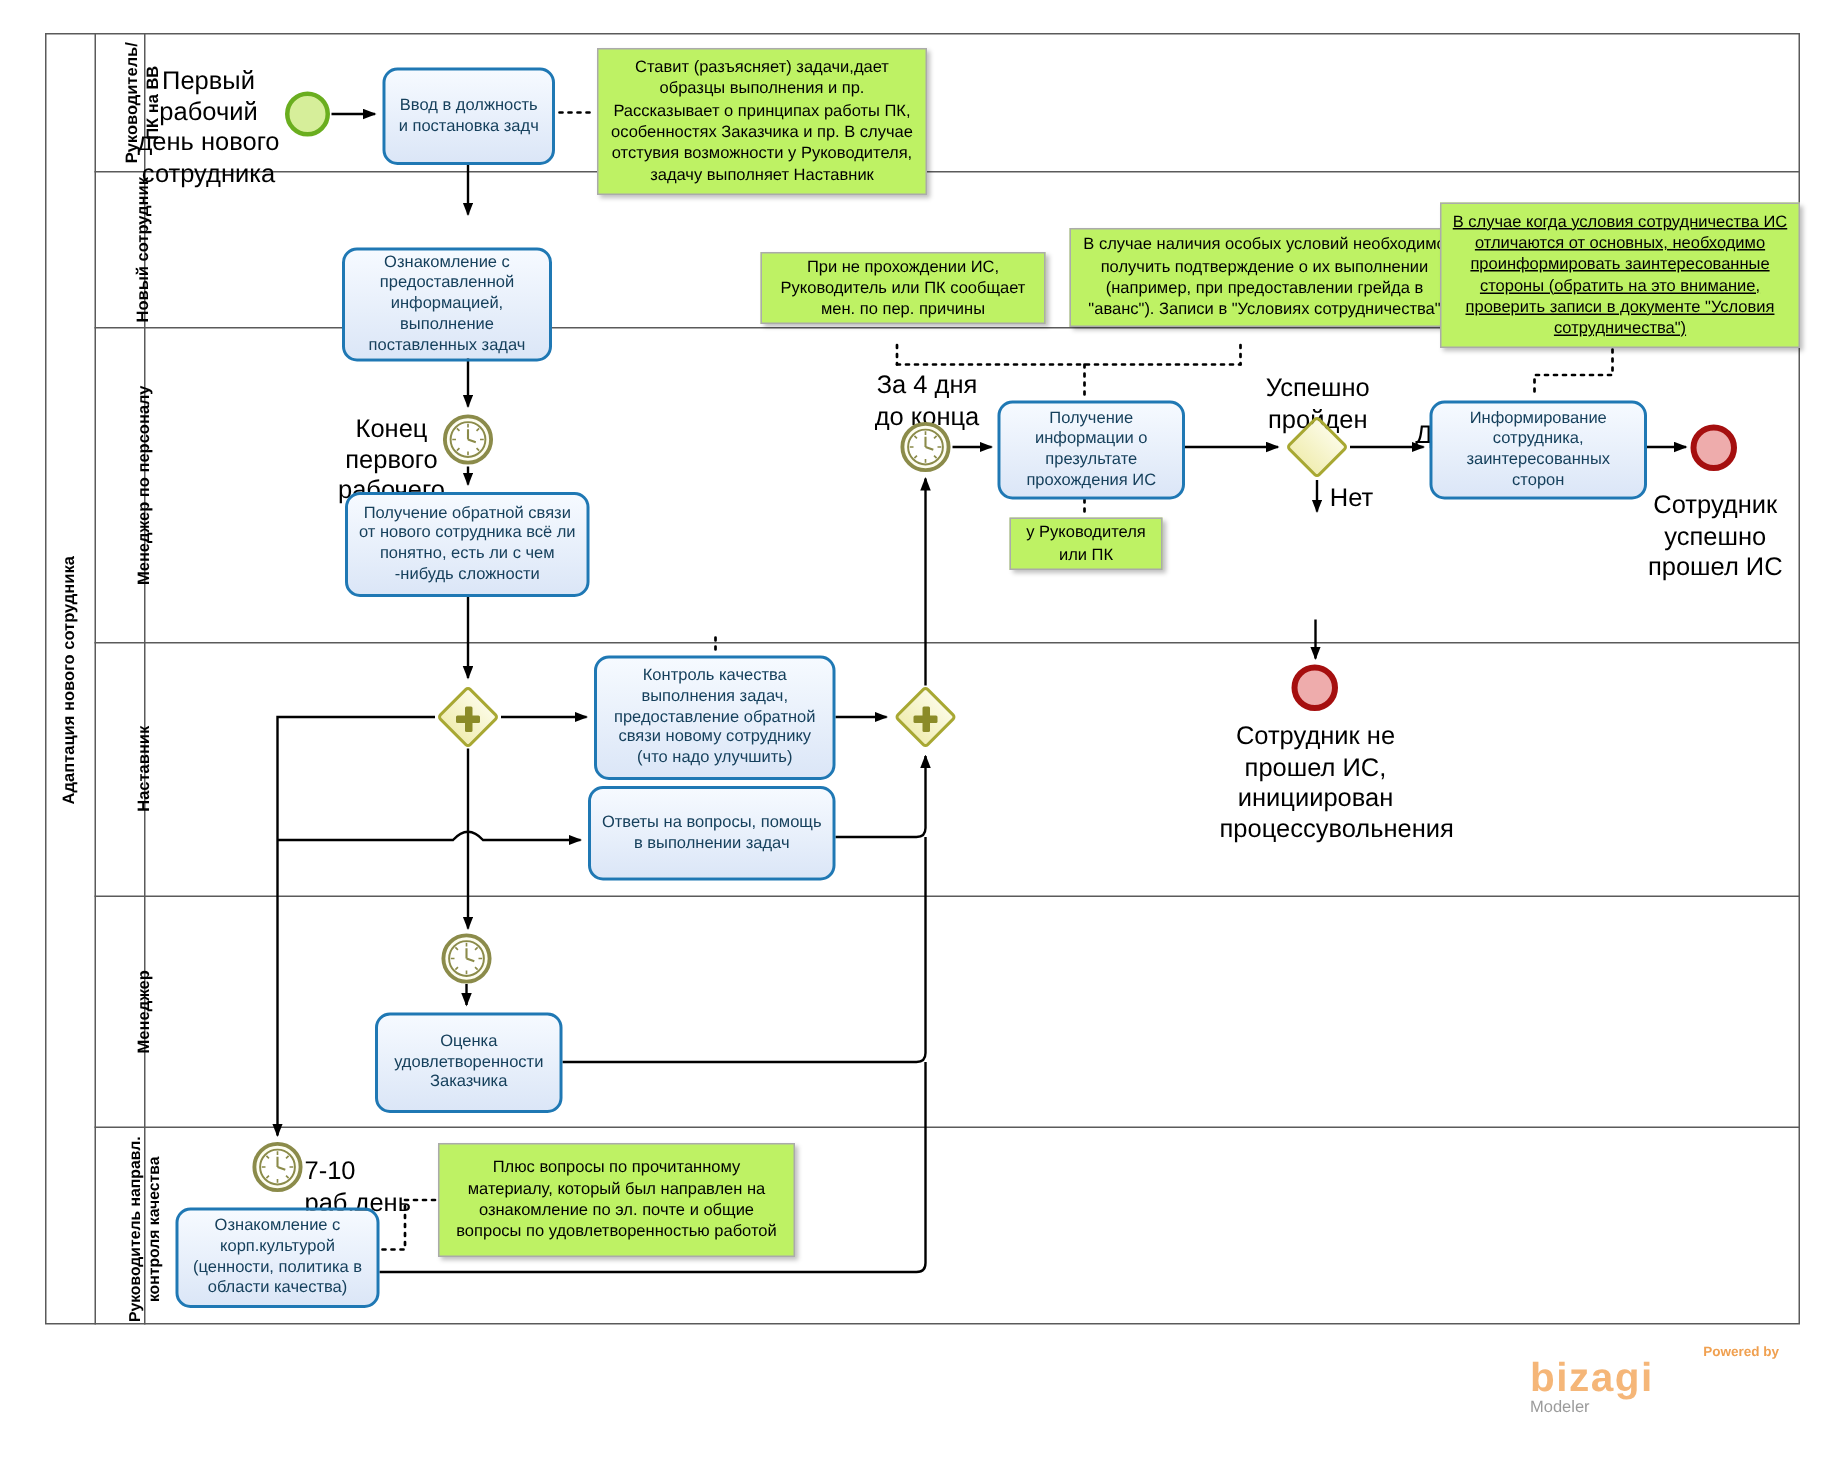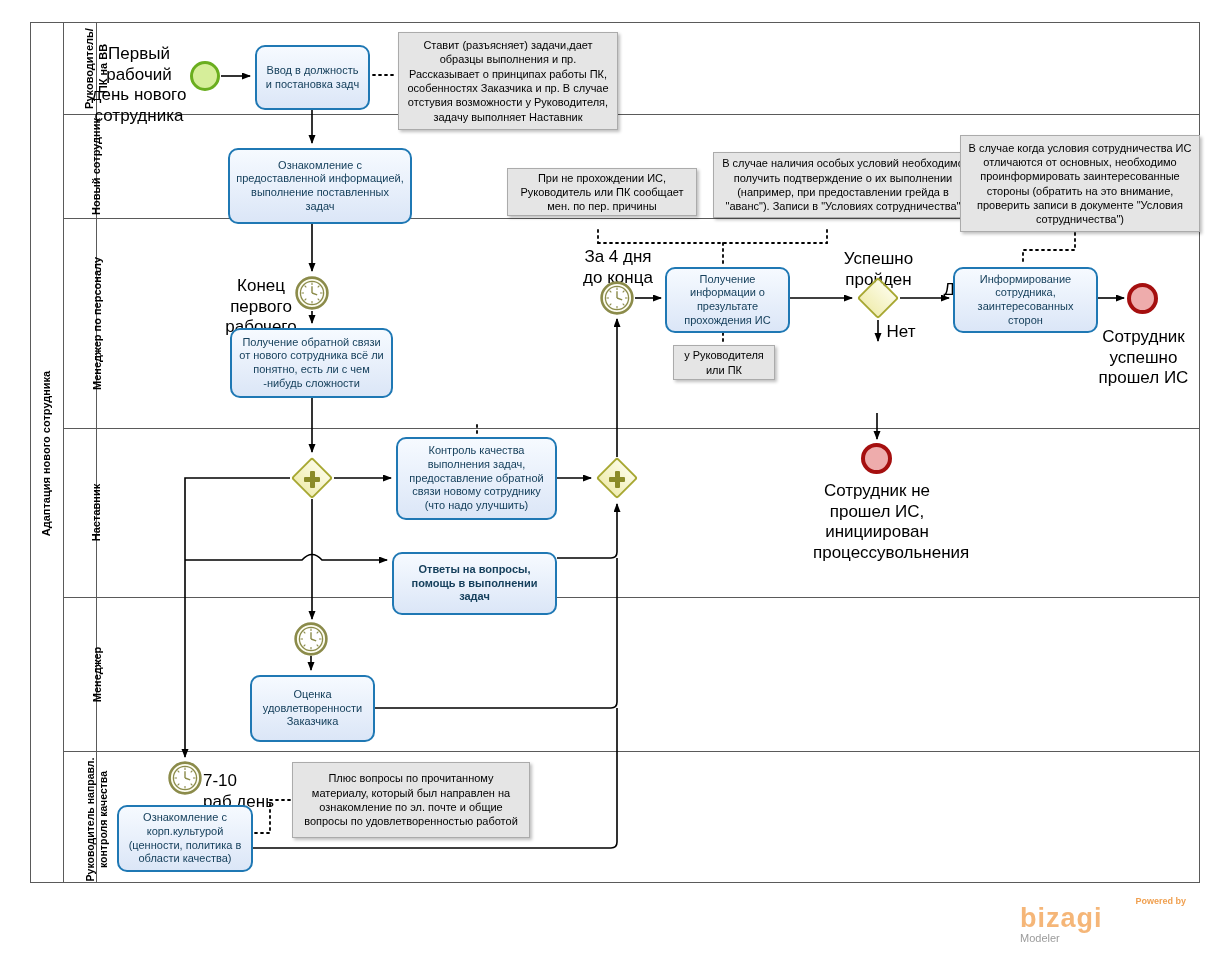--- a/index.html
+++ b/index.html
@@ -8,21 +8,21 @@
   .pool{position:absolute;left:30px;top:22px;width:1170px;height:861px;border:1px solid #5a5a5a;box-sizing:border-box;}
   .vline,.hline{position:absolute;background:#5a5a5a;}
   
   .vlabel{position:absolute;display:flex;align-items:center;justify-content:center;
           font-weight:bold;font-size:11px;text-align:center;line-height:1.2;transform:rotate(-90deg);}
   
   .task{position:absolute;box-sizing:border-box;border:2px solid #1f78b4;border-radius:10px;
         background:linear-gradient(#f6faff,#dbe6f7);display:flex;align-items:center;justify-content:center;
         text-align:center;font-size:11px;line-height:1.25;color:#16405c;padding:16px 5px;}
   
-  .note{position:absolute;box-sizing:border-box;background:#e5e5e5;border:1px solid #ababab;
+  .note{position:absolute;box-sizing:border-box;background:#bef264;border:1px solid #ababab;
         box-shadow:2px 2px 3px rgba(0,0,0,.25);display:flex;align-items:center;justify-content:center;
         text-align:center;font-size:11px;line-height:1.3;padding:4px 6px;color:#000;}
   .note.red{color:#e60000;}
   
   .ev{position:absolute;border-radius:50%;box-sizing:border-box;}
   .ev.start{width:30px;height:30px;background:#d6ee9a;border:3px solid #6aae1f;}
   .ev.end{width:31px;height:31px;background:#eeacac;border:4px solid #a50f0f;}
   .timer{position:absolute;}
   
   .gw{position:absolute;width:30px;height:30px;transform:rotate(45deg);box-sizing:border-box;
@@ -122,21 +122,21 @@
 
   <div class="lbl" style="left:88px;top:44px;width:102px;">Первый рабочий день нового сотрудника</div>
   <div class="ev start" style="left:190px;top:61px;"></div>
   <div class="task" style="left:255px;top:45px;width:115px;height:65px;">
       <span>Ввод в должность и постановка задч</span>
     </div>
   <div class="note" style="left:398px;top:32px;width:220px;height:98px;">
       <span>Ставит (разъясняет) задачи,дает образцы выполнения и пр. Рассказывает о принципах работы ПК, особенностях Заказчика и пр.  В случае отстувия возможности у Руководителя, задачу выполняет Наставник</span>
     </div>
 
-  <div class="task" style="left:228px;top:148px;width:184px;height:76px;">
+  <div class="task" style="left:228px;top:165px;width:140px;height:76px;">
       <span>Ознакомление с предоставленной информацией, выполнение поставленных задач</span>
     </div>
 
   <div class="lbl" style="left:224px;top:276px;width:74px;">Конец первого рабочего дня</div>
   <div class="timer" style="left:295px;top:276px;">
     <svg width="34" height="34" viewBox="0 0 34 34">
       <circle cx="17" cy="17" r="15.4" fill="#fdfdf0" stroke="#8b8b4a" stroke-width="2.6"></circle>
       <circle cx="17" cy="17" r="11.6" fill="#ffffff" stroke="#8b8b4a" stroke-width="1.3"></circle>
       <g stroke="#8b8b4a" stroke-width="1.1">
         <path d="M17,6.5 V9 M17,25 V27.5 M6.5,17 H9 M25,17 H27.5 M9.6,9.6 L11.3,11.3 M22.7,22.7 L24.4,24.4 M24.4,9.6 L22.7,11.3 M11.3,22.7 L9.6,24.4"></path>
@@ -146,21 +146,21 @@
   </div>
   <div class="task" style="left:230px;top:328px;width:163px;height:70px;">
       <span>Получение обратной связи от нового сотрудника всё ли понятно, есть ли с чем -нибудь сложности</span>
     </div>
   <div class="note" style="left:507px;top:168px;width:190px;height:48px;">
       <span>При не прохождении ИС, Руководитель или ПК сообщает мен. по пер.  причины</span>
     </div>
   <div class="note" style="left:713px;top:152px;width:260px;height:66px;">
       <span>В случае наличия особых условий необходимо получить подтверждение о их выполнении (например, при предоставлении грейда в "аванс"). Записи в "Условиях сотрудничества"</span>
     </div>
-  <div class="note" style="left:960px;top:135px;width:240px;height:97px;">
+  <div class="note" style="left:960px;top:135px;width:240px;height:97px;text-decoration:underline;">
       <span>В случае когда условия сотрудничества ИС отличаются от основных, необходимо проинформировать заинтересованные стороны  (обратить на это внимание, проверить записи в документе "Условия сотрудничества")</span>
     </div>
 
   <div class="lbl" style="left:577px;top:247px;width:82px;">За 4 дня до конца ИС</div>
   <div class="timer" style="left:600px;top:281px;">
     <svg width="34" height="34" viewBox="0 0 34 34">
       <circle cx="17" cy="17" r="15.4" fill="#fdfdf0" stroke="#8b8b4a" stroke-width="2.6"></circle>
       <circle cx="17" cy="17" r="11.6" fill="#ffffff" stroke="#8b8b4a" stroke-width="1.3"></circle>
       <g stroke="#8b8b4a" stroke-width="1.1">
         <path d="M17,6.5 V9 M17,25 V27.5 M6.5,17 H9 M25,17 H27.5 M9.6,9.6 L11.3,11.3 M22.7,22.7 L24.4,24.4 M24.4,9.6 L22.7,11.3 M11.3,22.7 L9.6,24.4"></path>
@@ -188,21 +188,21 @@
 
   <div class="gw" style="left:297px;top:463px;">
       <span class="plus">
         <i class="h"></i>
         <i class="v"></i>
       </span>
     </div>
   <div class="task" style="left:396px;top:437px;width:161px;height:83px;">
       <span>Контроль качества выполнения задач, предоставление обратной связи новому сотруднику (что надо улучшить)</span>
     </div>
-  <div class="task" style="left:392px;top:552px;width:165px;height:63px;font-weight:bold;">
+  <div class="task" style="left:392px;top:524px;width:165px;height:63px;">
       <span>Ответы на вопросы, помощь в выполнении задач</span>
     </div>
   <div class="gw" style="left:602px;top:463px;">
       <span class="plus">
         <i class="h"></i>
         <i class="v"></i>
       </span>
     </div>
   <div class="ev end" style="left:861px;top:443px;"></div>
   <div class="lbl" style="left:813px;top:481px;width:128px;">Сотрудник не прошел ИС, инициирован процессувольнения</div>

